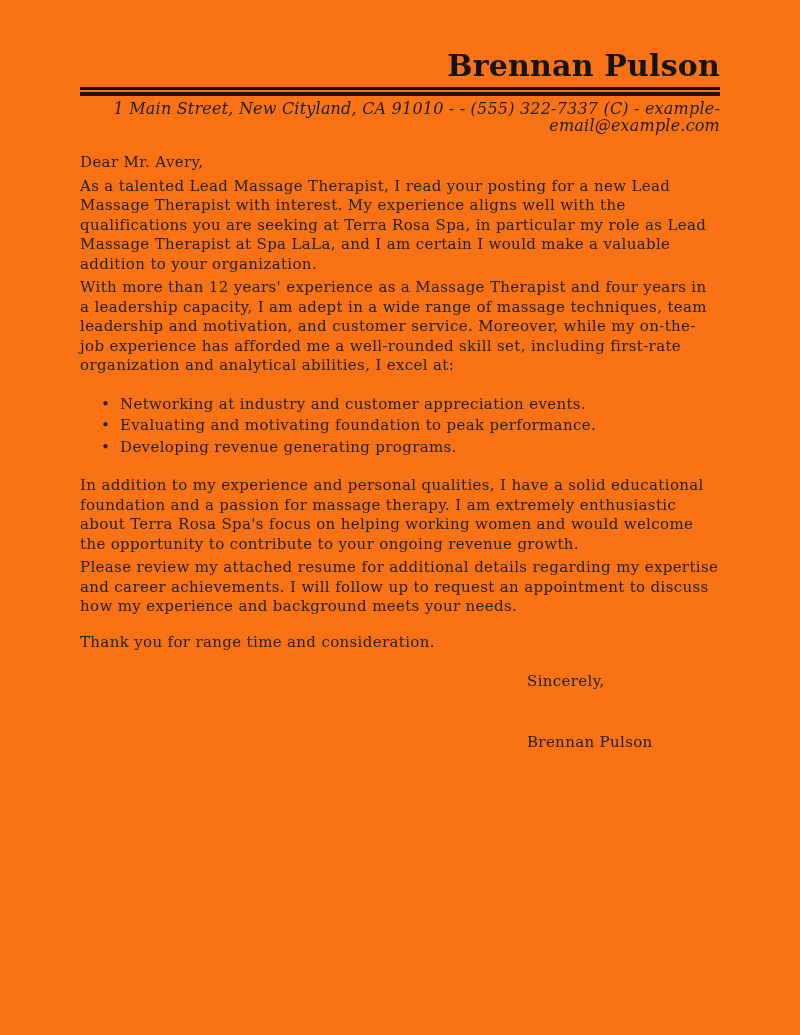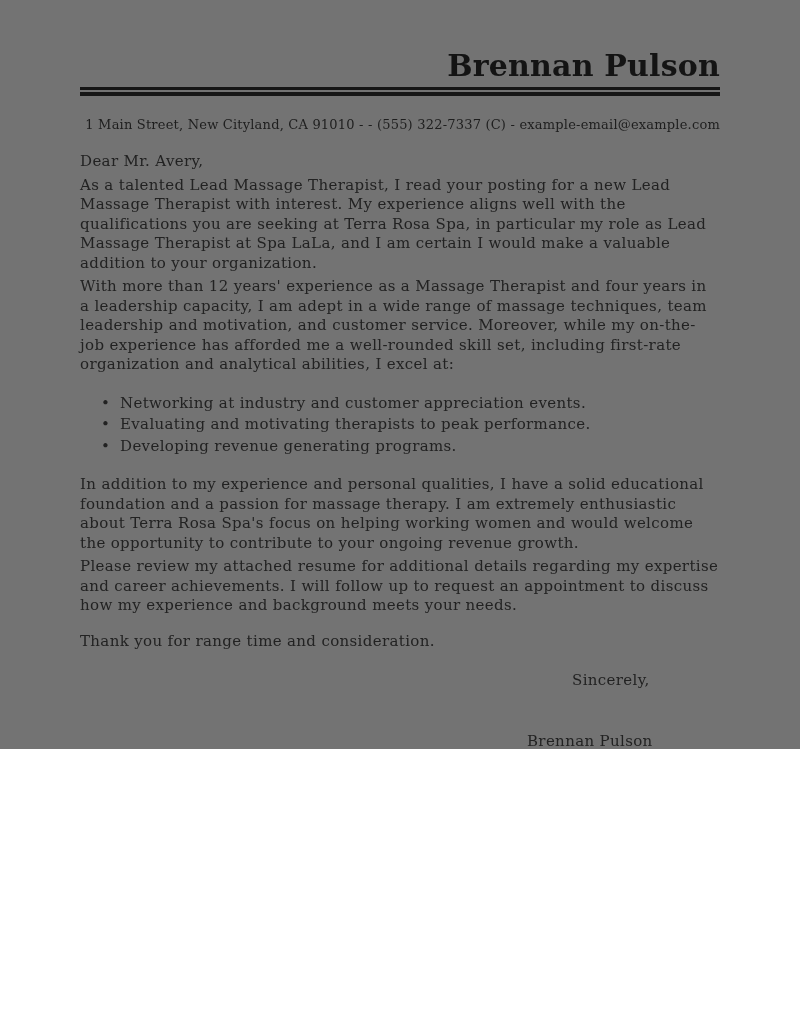--- a/index.html
+++ b/index.html
@@ -4,46 +4,47 @@
 <style>
   * { margin: 0; padding: 0; box-sizing: border-box; }
   html, body { background: #ffffff; }
   body {
     font-family: "DejaVu Serif", "Liberation Serif", serif;
     color: #1e1e1e;
   }
   .page {
     position: relative;
     width: 800px;
-    height: 749px;
+    height: 1035px;
     margin: 0 auto;
-    background: #737373;
+    background: #f97316;
     padding: 48px 80px 0 80px;
     overflow: hidden;
   }
   
   .header-name {
     font-size: 30px;
     line-height: 36px;
     font-weight: bold;
     text-align: right;
     color: #141414;
     letter-spacing: 0.2px;
   }
   .double-rule { margin-top: 3px; }
   .double-rule .rule-top    { height: 3px; background: #161616; }
   .double-rule .rule-gap    { height: 2px; background: transparent; }
   .double-rule .rule-bottom { height: 4px; background: #161616; }
   .contact-line {
-    margin-top: 20px;
-    font-size: 13px;
+    margin-top: 4px;
+    font-size: 16px;
     line-height: 17px;
     text-align: right;
     color: #1e1e1e;
     letter-spacing: 0.2px;
+    font-style: italic;
   }
   
   .letter {
     font-size: 15px;
     line-height: 19.5px;
     letter-spacing: 0.35px;
     color: #222222;
   }
   .salutation { margin-top: 19px; }
   .para { margin-top: 4px; }
@@ -58,21 +59,21 @@
   }
   .bullet-list li::before {
     content: "\2022";
     position: absolute;
     left: 21px;
     top: 0;
     font-size: 15px;
   }
   .thanks { margin-top: 16px; }
   .signoff-block { margin-left: 447px; }
-  .signoff { margin-top: 20px; margin-left: 45px; }
+  .signoff { margin-top: 20px; }
   .signature { margin-top: 41px; }
 </style>
 </head>
 <body>
 
 <div class="page">
 
   <div class="header">
     <div class="header-name">Brennan Pulson</div>
     <div class="double-rule">
@@ -86,21 +87,21 @@
   <div class="letter">
 
     <p class="salutation">Dear Mr. Avery,</p>
 
     <p class="para">As a talented Lead Massage Therapist, I read your posting for a new Lead Massage Therapist with interest. My experience aligns well with the qualifications you are seeking at Terra Rosa Spa, in particular my role as Lead Massage Therapist at Spa LaLa, and I am certain I would make a valuable addition to your organization.</p>
 
     <p class="para">With more than 12 years' experience as a Massage Therapist and four years in a leadership capacity, I am adept in a wide range of massage techniques, team leadership and motivation, and customer service. Moreover, while my on-the-job experience has afforded me a well-rounded skill set, including first-rate organization and analytical abilities, I excel at:</p>
 
     <ul class="bullet-list">
       <li>Networking at industry and customer appreciation events.</li>
-      <li>Evaluating and motivating therapists to peak performance.</li>
+      <li>Evaluating and motivating foundation to peak performance.</li>
       <li>Developing revenue generating programs.</li>
     </ul>
 
     <p class="para">In addition to my experience and personal qualities, I have a solid educational foundation and a passion for massage therapy. I am extremely enthusiastic about Terra Rosa Spa's focus on helping working women and would welcome the opportunity to contribute to your ongoing revenue growth.</p>
 
     <p class="para">Please review my attached resume for additional details regarding my expertise and career achievements. I will follow up to request an appointment to discuss how my experience and background meets your needs.</p>
 
     <p class="thanks">Thank you for range time and consideration.</p>
 
     <div class="signoff-block">

